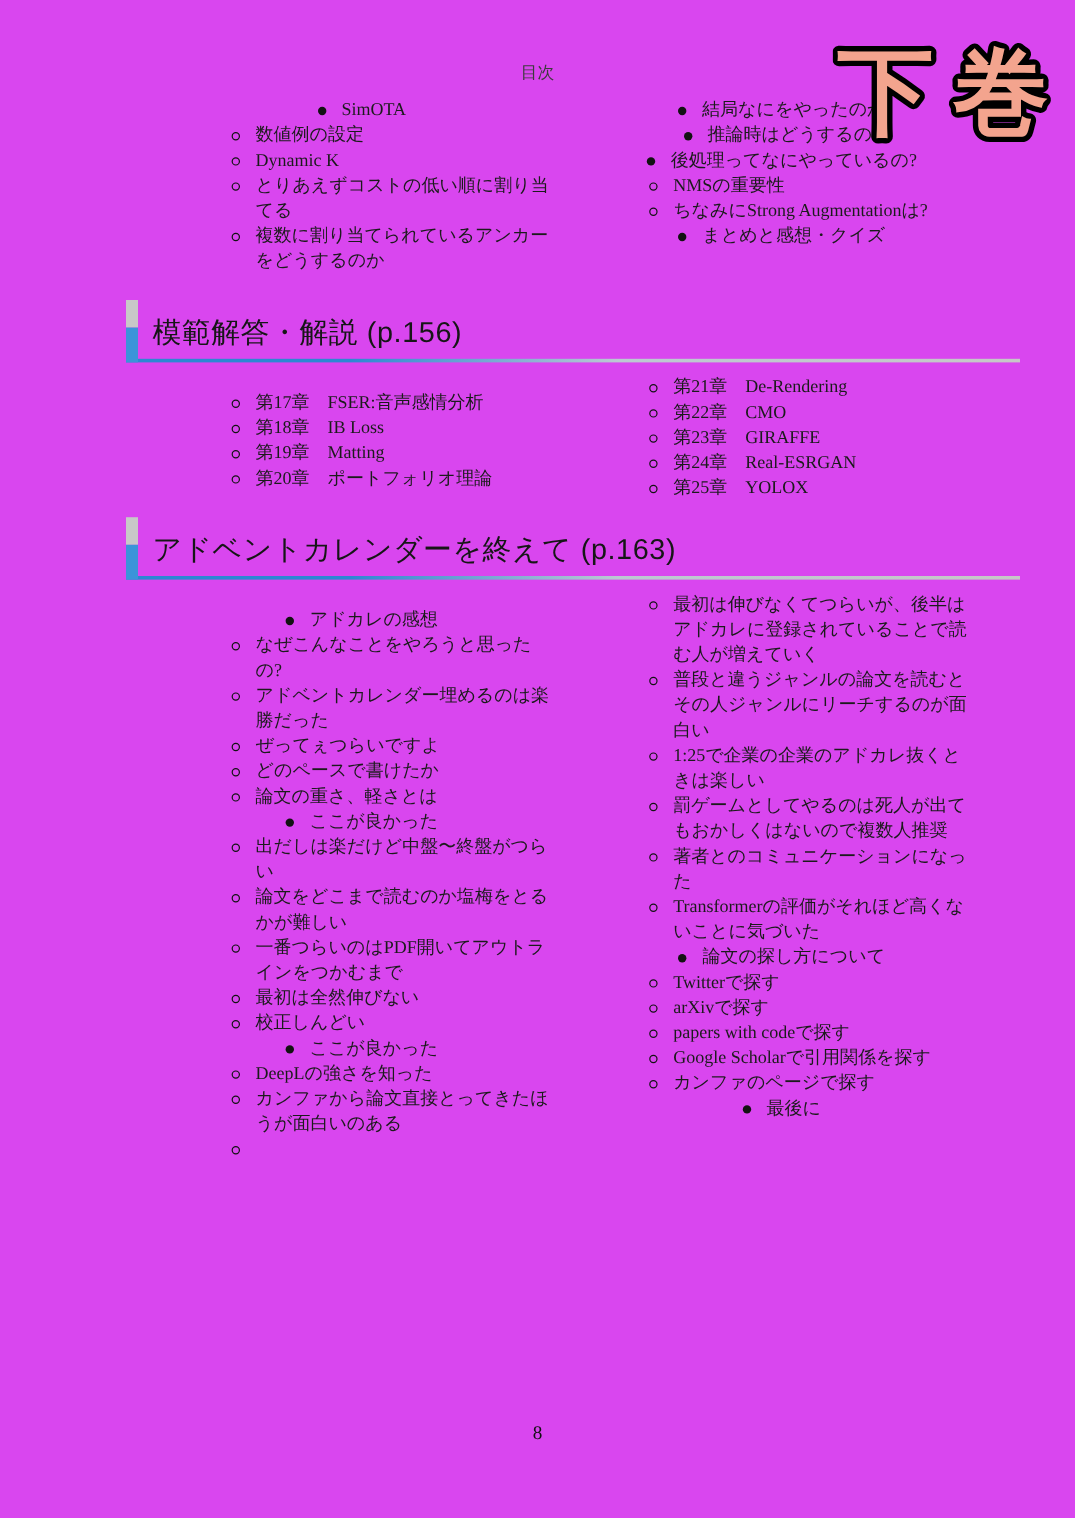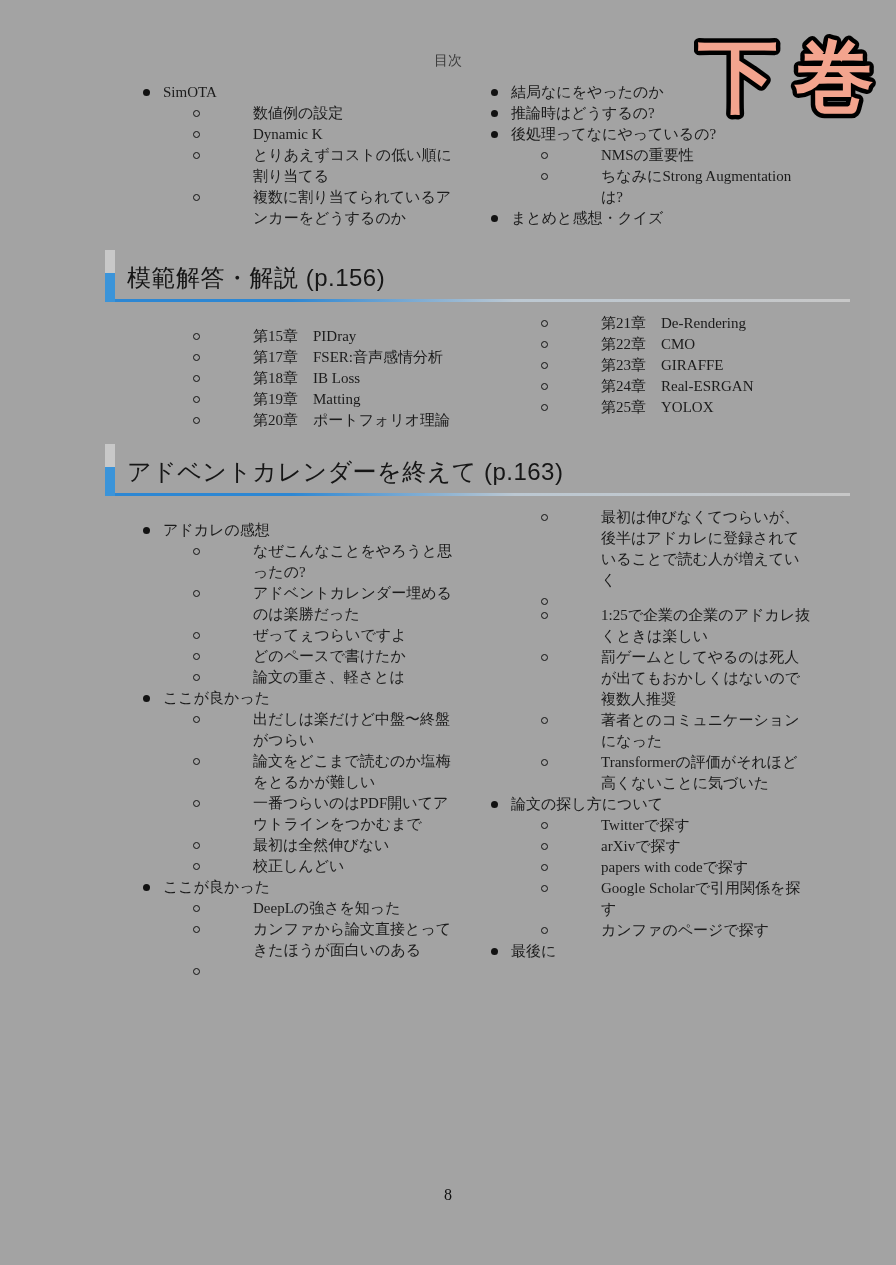--- a/index.html
+++ b/index.html
@@ -1,35 +1,35 @@
 <!DOCTYPE html>
 <html><head>
 <meta charset="utf-8">
 <style>
   html,body{margin:0;padding:0;background:#ffffff;}
   .page{
-    position:relative;width:896px;height:1265px;background:#a3a3a3;overflow:hidden;
+    position:relative;width:896px;height:1265px;background:#d946ef;overflow:hidden;
     font-family:"Liberation Serif","DejaVu Serif",serif;color:#1b1b1b;
   }
   .doc-header{
     padding-top:50px;height:20px;line-height:20px;text-align:center;
     font-family:"Liberation Sans","DejaVu Sans",sans-serif;font-size:14px;color:#3c3c3c;
   }
   .stamp{position:absolute;top:26px;right:4px;}
 
   
   .two-col{display:flex;margin-left:130px;}
   .col{flex:0 0 auto;}
   .col.left{width:330px;}
   .col.right{width:334px;margin-left:18px;}
   .col.lower{padding-top:13px;}
   .li{display:flex;line-height:21px;font-size:15px;}
   .li .marker{flex:0 0 auto;width:7px;height:7px;border-radius:50%;margin-top:7px;}
-  .li.lvl1{padding-left:13px;}
-  .li.lvl2{padding-left:63px;gap:40px;}
+  .li.lvl1{padding-left:13px;justify-content:center;}
+  .li.lvl2{padding-left:63px;}
   .disc{background:#121212;}
   .circle{border:1.7px solid #121212;box-sizing:border-box;background:transparent;}
   .txt{margin-left:13px;}
 
   
   .sec-header{position:relative;margin:0 46px 0 105px;height:52px;}
   .sec-header .bar{position:absolute;left:0;top:0;width:10px;height:52px;}
   .bar-gray{height:23px;background:#c8c8c8;}
   .bar-blue{height:29px;background:#3b94d9;}
   .sec-header h2{
@@ -126,24 +126,20 @@
     <h2>模範解答・解説 (p.156)</h2>
     <div class="rule"></div>
   </header>
 
   <div class="spacer-c"></div>
 
   <section class="two-col">
     <div class="col left lower">
         <div class="li lvl2">
           <span class="marker circle"></span>
-          <span class="txt">第15章　PIDray</span>
-        </div>
-        <div class="li lvl2">
-          <span class="marker circle"></span>
           <span class="txt">第17章　FSER:音声感情分析</span>
         </div>
         <div class="li lvl2">
           <span class="marker circle"></span>
           <span class="txt">第18章　IB Loss</span>
         </div>
         <div class="li lvl2">
           <span class="marker circle"></span>
           <span class="txt">第19章　Matting</span>
         </div>
@@ -255,20 +251,21 @@
           <span class="marker circle"></span>
         </div>
       </div>
     <div class="col right">
         <div class="li lvl2">
           <span class="marker circle"></span>
           <span class="txt">最初は伸びなくてつらいが、後半はアドカレに登録されていることで読む人が増えていく</span>
         </div>
         <div class="li lvl2">
           <span class="marker circle"></span>
+          <span class="txt">普段と違うジャンルの論文を読むとその人ジャンルにリーチするのが面白い</span>
         </div>
         <div class="li lvl2">
           <span class="marker circle"></span>
           <span class="txt">1:25で企業の企業のアドカレ抜くときは楽しい</span>
         </div>
         <div class="li lvl2">
           <span class="marker circle"></span>
           <span class="txt">罰ゲームとしてやるのは死人が出てもおかしくはないので複数人推奨</span>
         </div>
         <div class="li lvl2">

